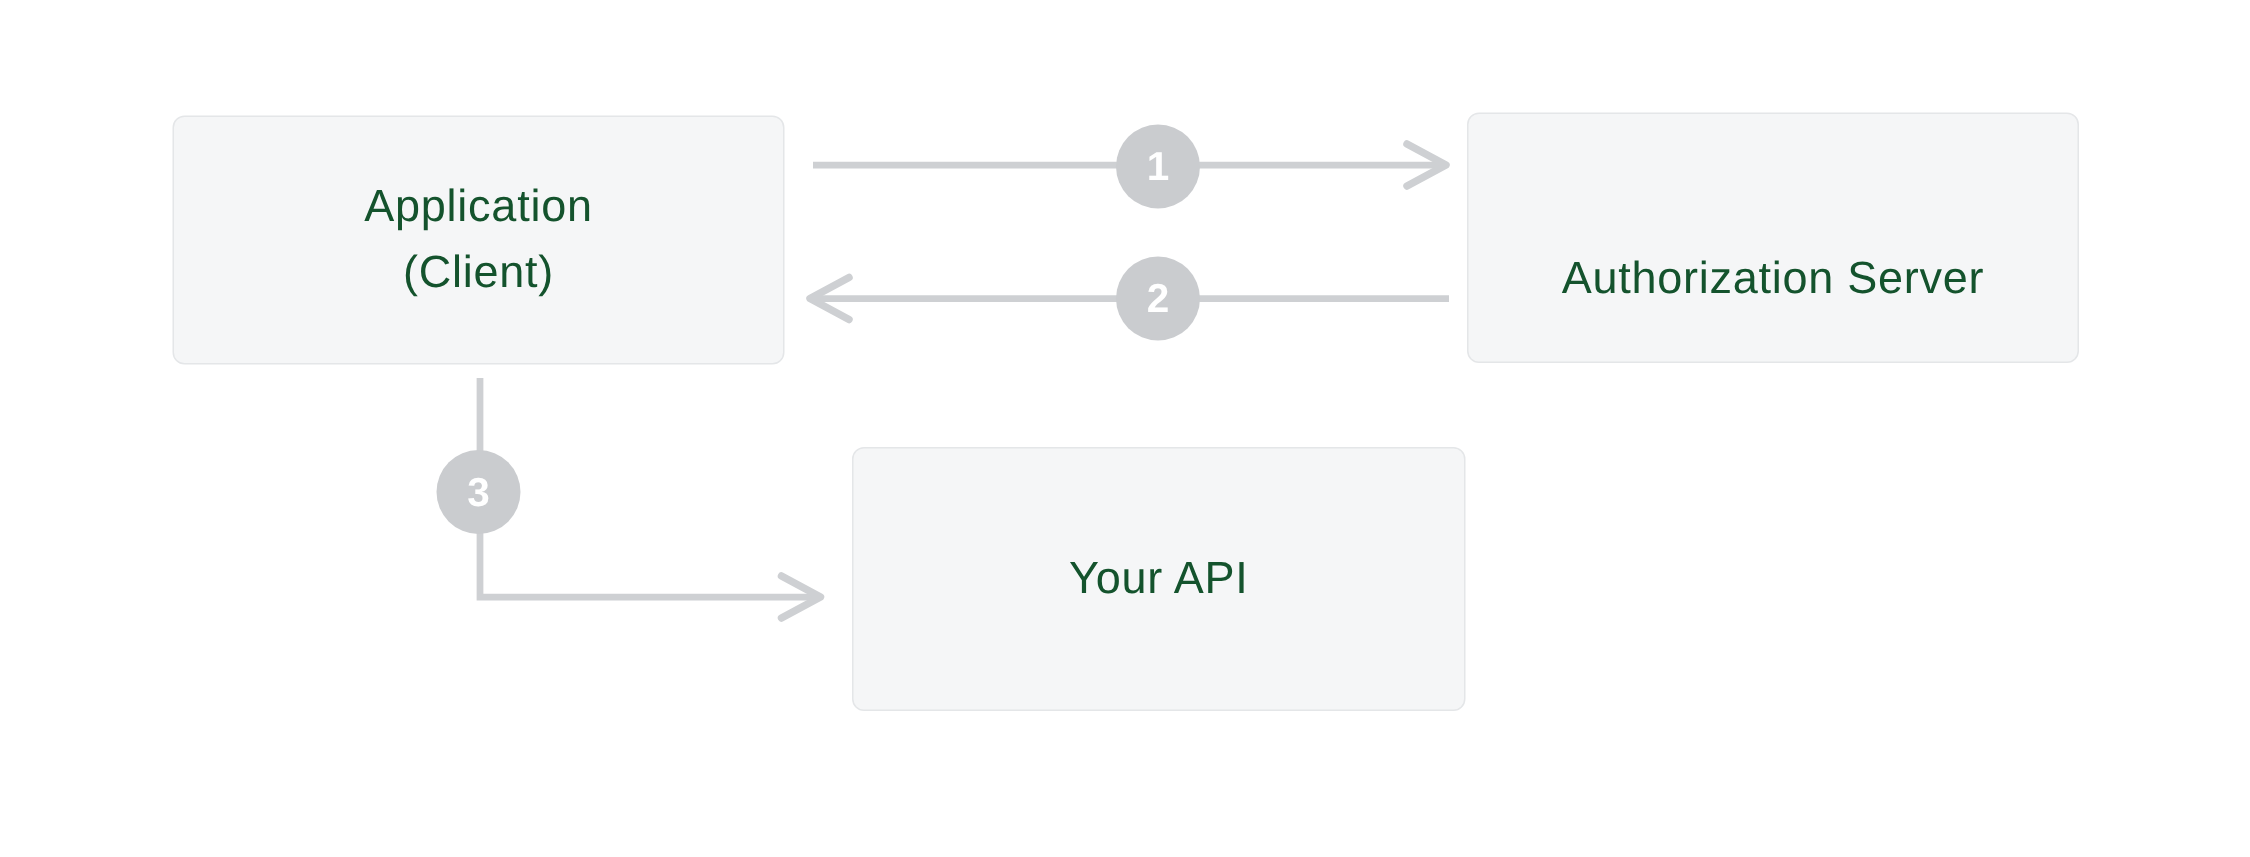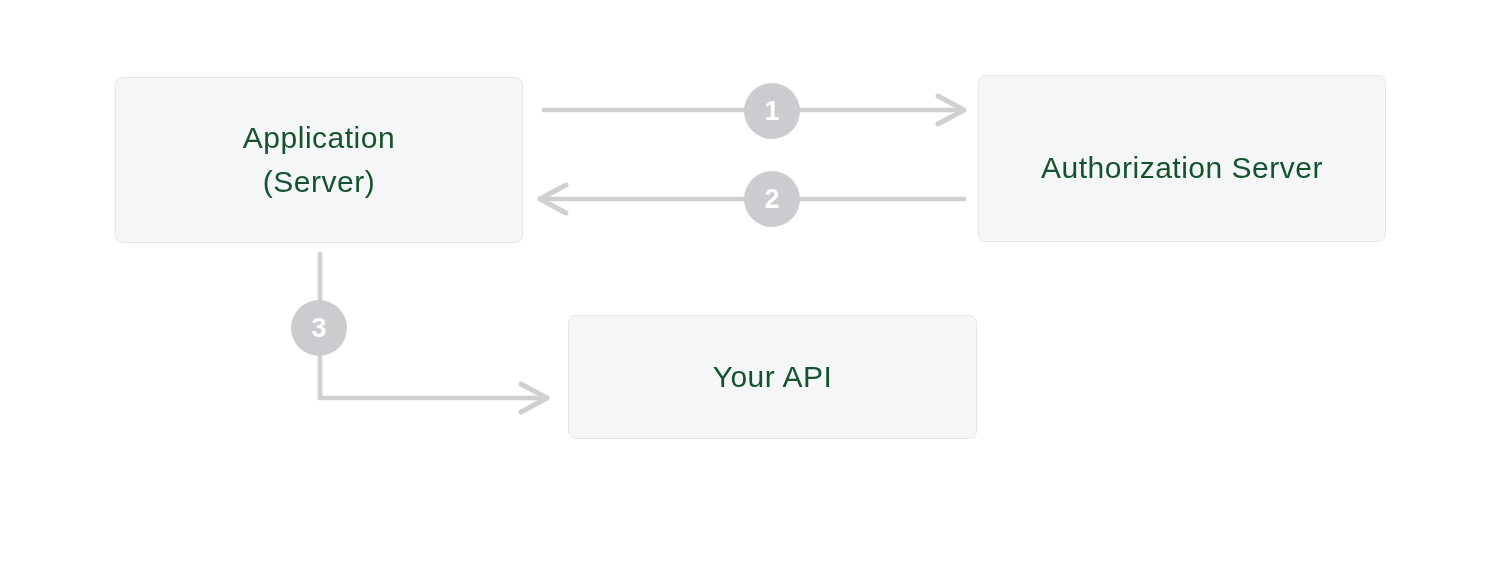--- a/index.html
+++ b/index.html
@@ -38,24 +38,24 @@
     line-height: 44px;
     letter-spacing: 0.5px;
     text-align: center;
   }
   #node-application {
     left: 115px; top: 77px; width: 408px; height: 166px;
   }
   #node-auth-server {
     left: 978px; top: 75px; width: 408px; height: 167px;
     justify-content: flex-end;
-    padding-bottom: 51px;
+    padding-bottom: 33px;
   }
   #node-your-api {
-    left: 568px; top: 315px; width: 409px; height: 124px;
+    left: 568px; top: 298px; width: 409px; height: 176px;
   }
   .badge {
     position: absolute;
     width: 56px;
     height: 56px;
     border-radius: 50%;
     background: #cacccf;
     color: #ffffff;
     display: flex;
     align-items: center;
@@ -85,21 +85,21 @@
     </g>
 
     <g stroke="#ced0d3" fill="none">
       <polyline points="320,252 320,398 543,398" stroke-width="4.5" stroke-linejoin="miter"></polyline>
       <polyline points="521,384 547,398 521,412" stroke-width="5" stroke-linecap="round" stroke-linejoin="round"></polyline>
     </g>
   </svg>
 
   <div class="node" id="node-application">
     <span>Application</span>
-    <span>(Server)</span>
+    <span>(Client)</span>
   </div>
 
   <div class="node" id="node-auth-server">
     <span>Authorization Server</span>
   </div>
 
   <div class="node" id="node-your-api">
     <span>Your API</span>
   </div>
 

